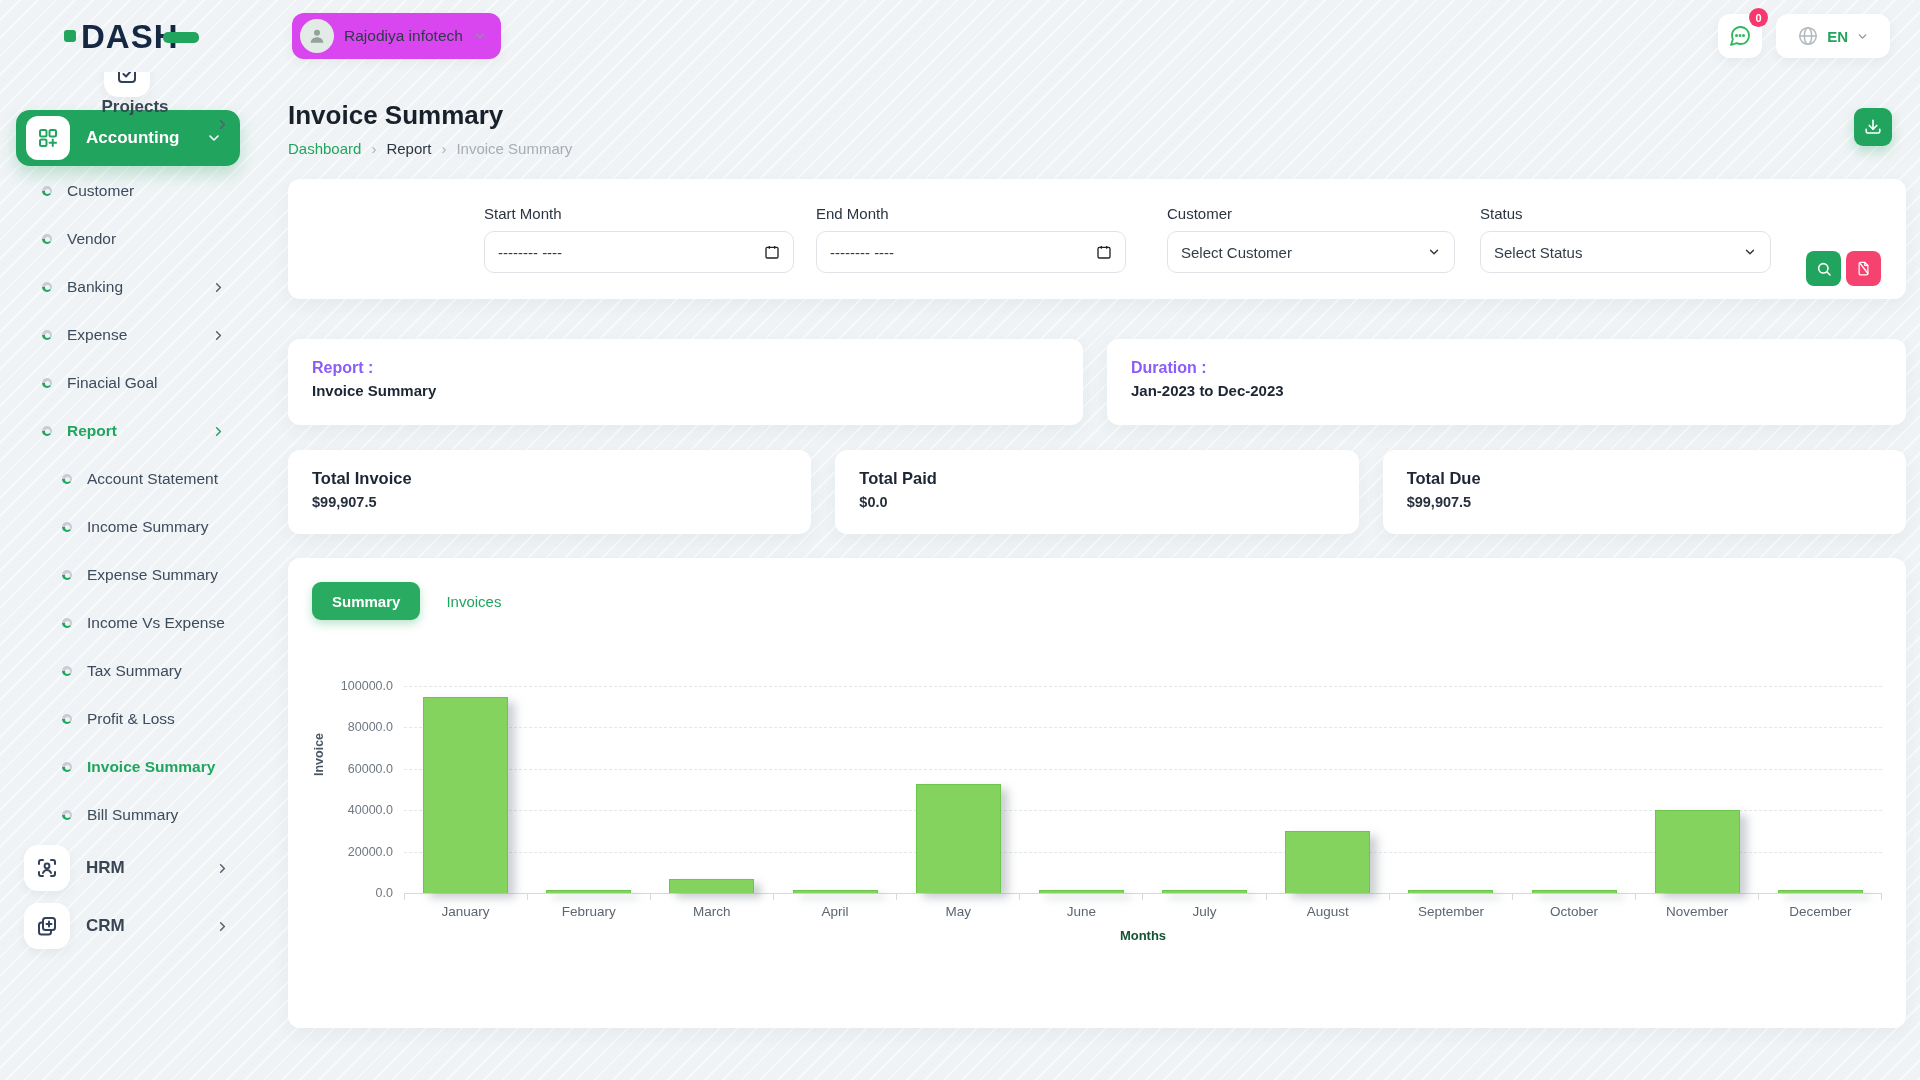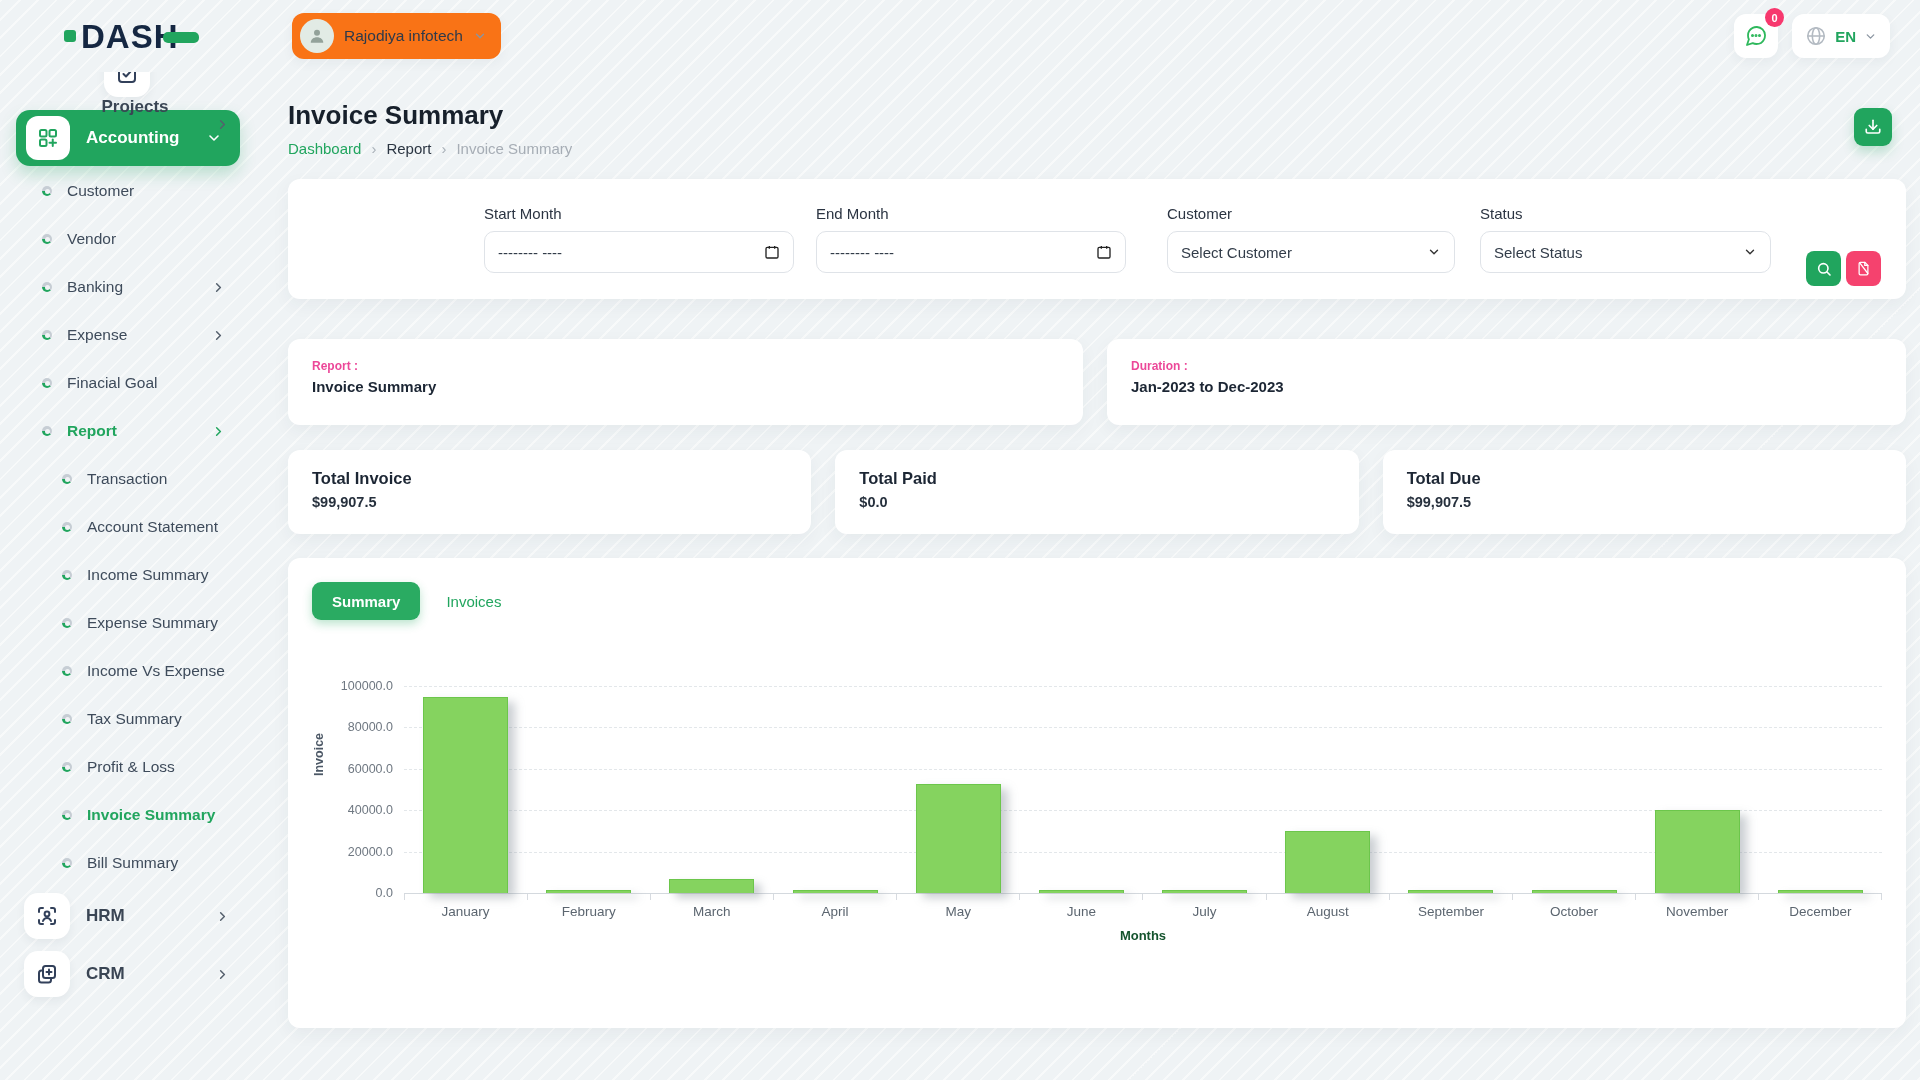--- a/index.html
+++ b/index.html
@@ -9,28 +9,28 @@
     background-image:repeating-linear-gradient(135deg, rgba(255,255,255,.55) 0px, rgba(255,255,255,.55) 2px, transparent 2px, transparent 13px);
     color:#2a3442;
   }
   
   .topbar { height:72px; display:flex; align-items:center; position:relative; }
   .logo-area { width:256px; display:flex; align-items:center; padding-left:64px; }
   .logo { display:flex; align-items:center; position:relative; cursor:pointer; }
   .logo-dot { width:12px; height:12px; background:#21a55e; border-radius:3px; margin-right:5px; }
   .logo-text { font-size:33px; font-weight:900; letter-spacing:1px; color:#152742; line-height:1; }
   .logo-bar { width:36px; height:11px; background:#21a55e; border-radius:5px; margin-left:-16px; margin-top:2px; }
-  .company-pill { margin-left:36px; height:46px; background:#f97316; border-radius:12px; display:flex; align-items:center; gap:10px; padding:0 14px 0 8px; box-shadow:0 4px 12px rgba(40,50,70,.05); cursor:pointer; }
+  .company-pill { margin-left:36px; height:46px; background:#d946ef; border-radius:12px; display:flex; align-items:center; gap:10px; padding:0 14px 0 8px; box-shadow:0 4px 12px rgba(40,50,70,.05); cursor:pointer; }
   .avatar { width:34px; height:34px; border-radius:50%; background:#e2ebe5; display:flex; align-items:center; justify-content:center; }
   .company-name { font-size:15.5px; color:#2e3a4a; }
   .chev-gray { color:#8b95a1; display:flex; }
   .top-right { position:absolute; right:30px; top:14px; display:flex; align-items:center; gap:14px; }
   .msg-btn { width:44px; height:44px; background:#fff; border-radius:12px; display:flex; align-items:center; justify-content:center; position:relative; box-shadow:0 4px 12px rgba(40,50,70,.05); cursor:pointer; }
   .msg-badge { position:absolute; top:-6px; right:-6px; min-width:19px; height:19px; border-radius:10px; background:#f7386e; color:#fff; font-size:11px; font-weight:700; display:flex; align-items:center; justify-content:center; padding:0 5px; }
-  .lang-pill { height:44px; background:#fff; border-radius:12px; display:flex; align-items:center; gap:8px; padding:0 13px; box-shadow:0 4px 12px rgba(40,50,70,.05); cursor:pointer; }
+  .lang-pill { height:44px; background:#fff; border-radius:12px; display:flex; align-items:center; gap:8px; padding:0 21px; box-shadow:0 4px 12px rgba(40,50,70,.05); cursor:pointer; }
   .lang-code { color:#21a55e; font-size:15px; font-weight:600; }
   
   .layout { display:flex; height:1008px; }
   .sidebar { width:256px; flex:0 0 256px; overflow:hidden; padding-bottom:10px; }
   .side-item { display:flex; align-items:center; cursor:pointer; }
   .side-item.lvl0 { height:58px; padding:0 26px 0 24px; }
   .side-item.lvl0 .side-label { font-size:17px; font-weight:600; color:#3a4554; margin-left:16px; }
   .icon-box { width:46px; height:46px; background:#fff; border-radius:14px; display:flex; align-items:center; justify-content:center; box-shadow:0 4px 10px rgba(40,50,70,.06); color:#32405a; flex:0 0 auto; }
   .side-item.first-cut { margin-top:-21px;flex-direction:column; }
   .side-item.lvl0.active { background:#21a55e; border-radius:14px; margin:1px 16px; height:56px; padding:0 18px 0 10px; box-shadow:0 8px 16px rgba(33,165,94,.25); }
@@ -68,21 +68,21 @@
   .w-stat { width:291px; margin-left:25px; }
   .filter-btns { display:flex; gap:5px; margin-left:auto; align-self:flex-end; margin-bottom:13px; }
   .sq-btn { width:35px; height:35px; border:none; border-radius:8px; display:flex; align-items:center; justify-content:center; cursor:pointer; }
   .sq-btn.green { background:#21a55e; }
   .sq-btn.pink { background:#f5426e; }
   
   .info-row { display:flex; gap:24px; margin-top:40px; }
   .info-card { height:86px; padding:20px 24px; }
   .info-card.report { width:795px; }
   .info-card.duration { flex:1; }
-  .info-label { font-size:12px; font-weight:700; color:#ec4899; }
+  .info-label { font-size:16px; font-weight:700; color:#8b5cf6; }
   .info-value { font-size:15px; font-weight:700; color:#1c2634; margin-top:5px; }
   
   .totals-row { display:flex; gap:24px; margin-top:25px; }
   .total-card { flex:1; height:84px; padding:19px 24px; }
   .total-label { font-size:16.5px; font-weight:700; color:#1c2634; }
   .total-value { font-size:14.5px; font-weight:600; color:#26303d; margin-top:6px; }
   
   .chart-card { margin-top:24px; height:470px; padding:24px; }
   .tabs { display:flex; align-items:center; gap:6px; }
   .tab { height:38px; display:flex; align-items:center; padding:0 20px; font-size:15px; border-radius:9px; cursor:pointer; color:#21a55e; }
@@ -227,24 +227,20 @@
         <span class="bullet"></span>
         <span class="side-label">Report</span>
         <span class="side-chev">
           <svg width="15" height="15" viewBox="0 0 24 24" fill="none" stroke="currentColor" stroke-width="2.4" stroke-linecap="round" stroke-linejoin="round">
             <polyline points="9 6 15 12 9 18"></polyline>
           </svg>
         </span>
       </div>
       <div class="side-item lvl2">
         <span class="bullet"></span>
-        <span class="side-label">Transaction</span>
-      </div>
-      <div class="side-item lvl2">
-        <span class="bullet"></span>
         <span class="side-label">Account Statement</span>
       </div>
       <div class="side-item lvl2">
         <span class="bullet"></span>
         <span class="side-label">Income Summary</span>
       </div>
       <div class="side-item lvl2">
         <span class="bullet"></span>
         <span class="side-label">Expense Summary</span>
       </div>

